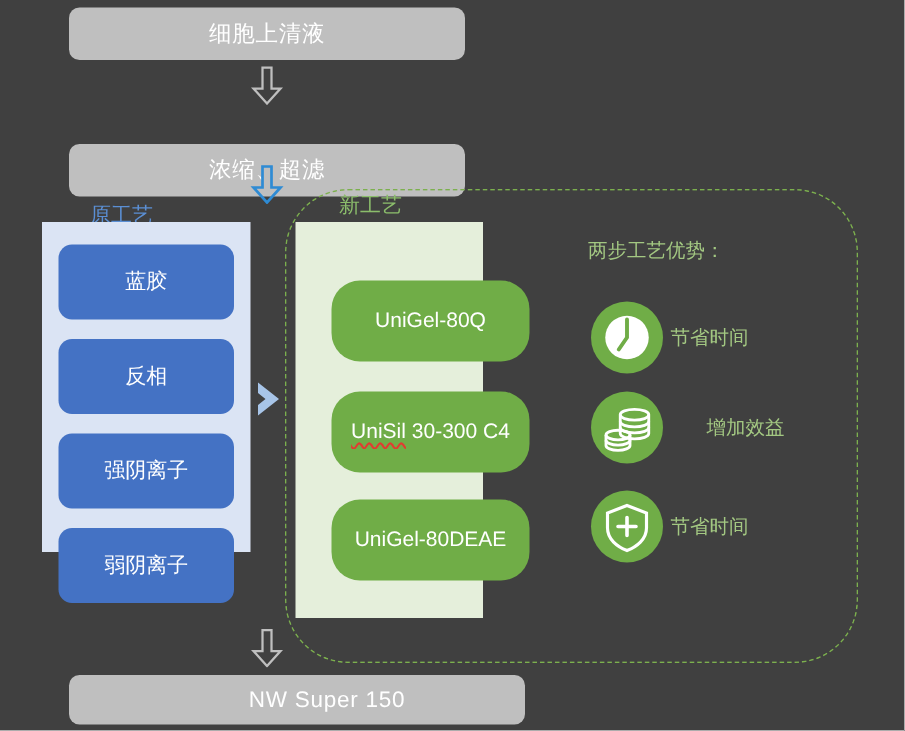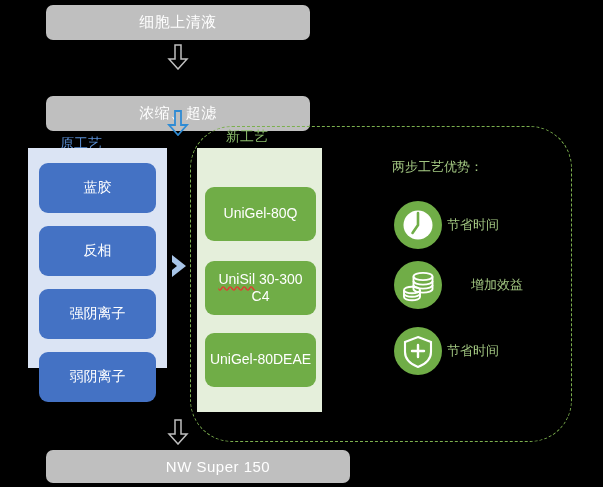--- a/index.html
+++ b/index.html
@@ -7,21 +7,21 @@
     padding: 0;
     background: #ffffff;
   }
   body {
     font-family: "Liberation Sans", "DejaVu Sans", sans-serif;
   }
   #canvas {
     position: relative;
     width: 603px;
     height: 487px;
-    background: #000000;
+    background: #404040;
     overflow: hidden;
   }
 
   
   .gray-box {
     position: absolute;
     background: #bfbfbf;
     border-radius: 7px;
     color: #ffffff;
     font-size: 15px;
@@ -102,24 +102,24 @@
 
   
   #panel-new {
     position: absolute;
     left: 197px; top: 148px;
     width: 125px; height: 264px;
     background: #e5efdb;
   }
   .green-box {
     position: absolute;
-    left: 8px;
-    width: 111px;
+    left: 24px;
+    width: 132px;
     background: #70ad47;
-    border-radius: 9px;
+    border-radius: 19px;
     color: #ffffff;
     font-size: 14px;
     display: flex;
     align-items: center;
     justify-content: center;
     text-align: center;
     line-height: 1.25;
     padding: 0 4px;
     box-sizing: border-box;
   }

